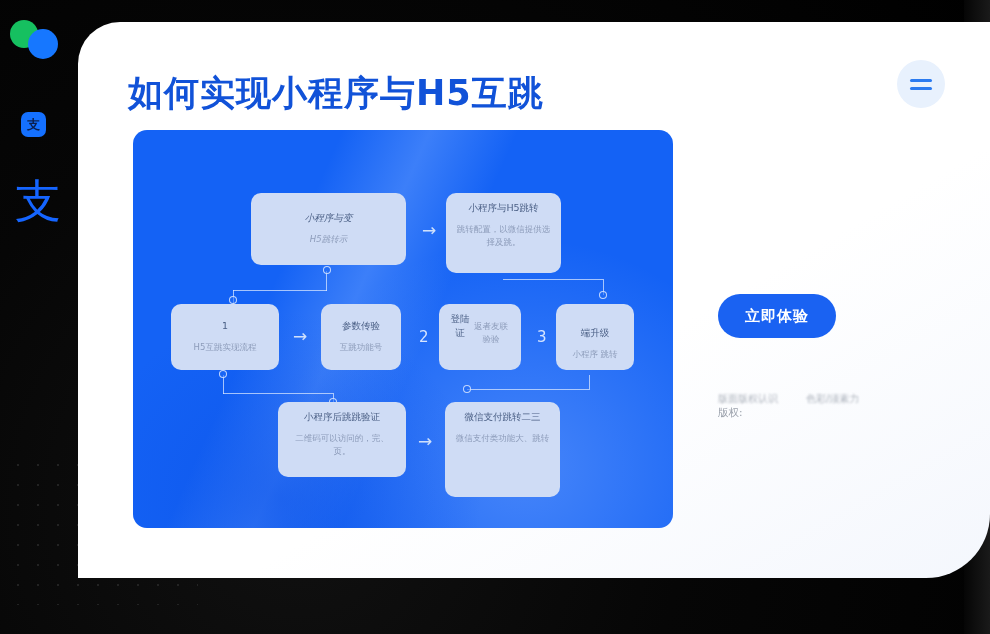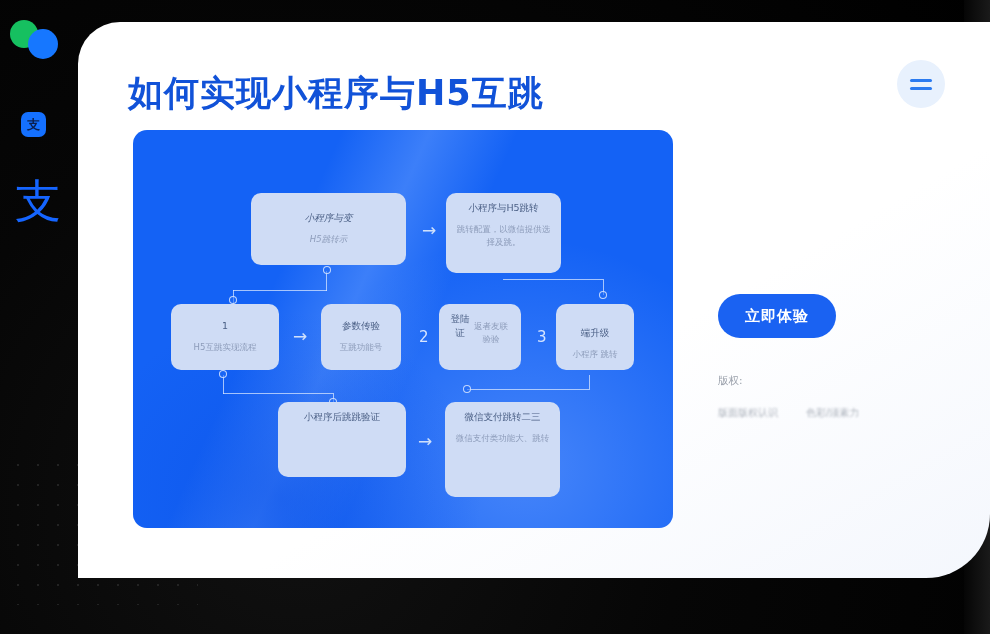--- a/index.html
+++ b/index.html
@@ -247,32 +247,33 @@
     </div>
 
     <div class="conn" style="left:320px; top:240px; width:140px; height:38px;">
       <div class="ln v" style="left:136px; top:5px; height:15px;"></div>
       <div class="ln h" style="left:14px; top:19px; width:122px;"></div>
       <div class="dot" style="left:10px; top:15px;"></div>
     </div>
 
     <div class="node" style="left:145px; top:272px; width:128px; height:75px;">
       <div class="nt">小程序后跳跳验证</div>
+      <div class="nb">二维码可以访问的，完、页。</div>
     </div>
     <div class="arrow" style="left:285px; top:303px;">→</div>
     <div class="node" style="left:312px; top:272px; width:115px; height:95px;">
       <div class="nt">微信支付跳转二三</div>
       <div class="nb">微信支付类功能大、跳转</div>
     </div>
   </div>
 
 
   <button id="cta">立即体验</button>
 
   <div id="foot">
-    <div id="foot-label">版权:</div>
     <div id="foot-row">
       <span>版面版权认识</span>
       <span>色彩/须素力</span>
     </div>
+    <div id="foot-label">版权:</div>
   </div>
 
 </div>
 
 </body></html>

